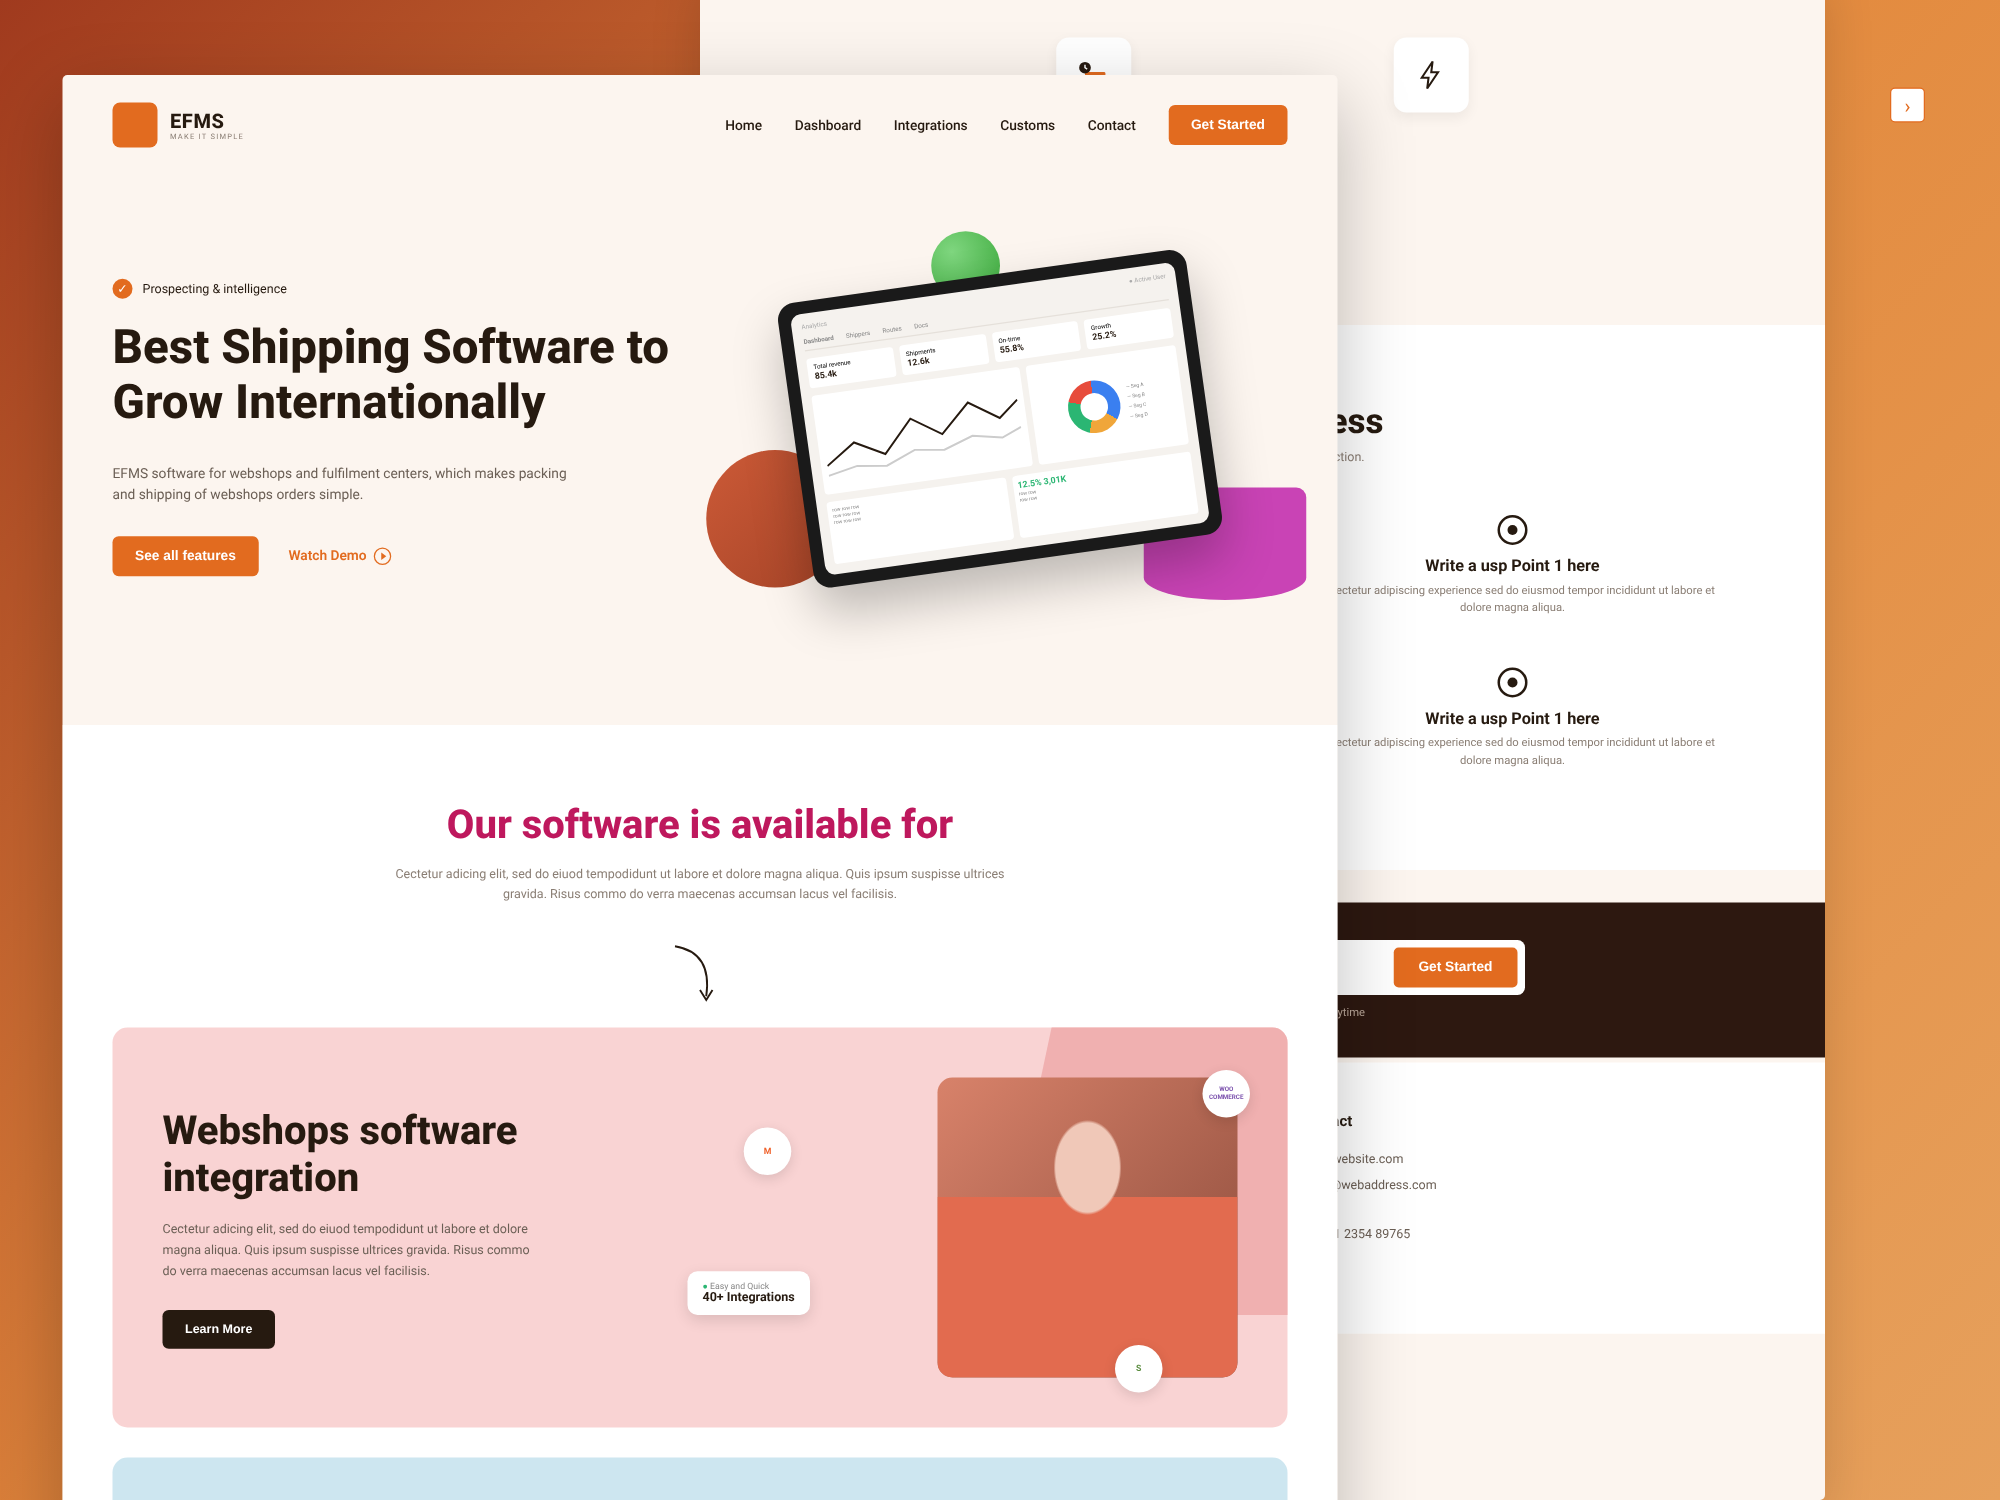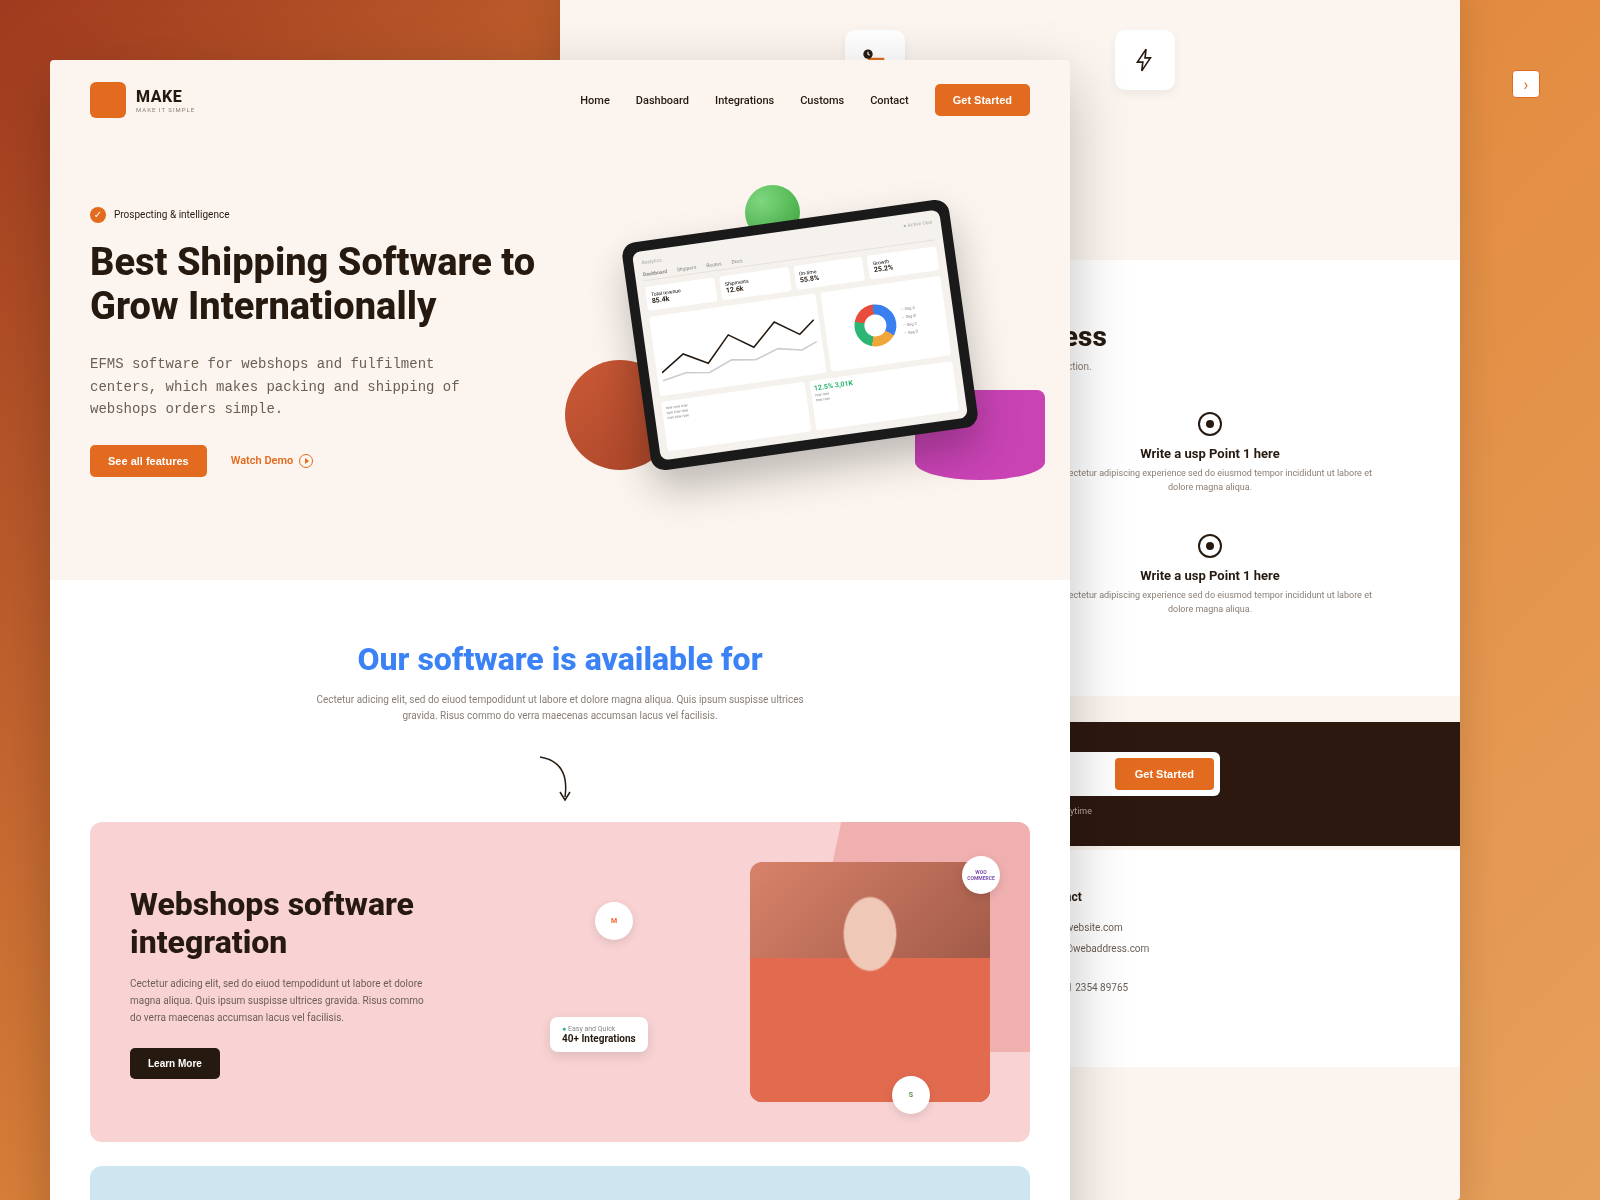--- a/index.html
+++ b/index.html
@@ -46,21 +46,21 @@
 .logo-sub{font-size:6px;color:#8a7e74;letter-spacing:1px;}
 .nav-links{display:flex;align-items:center;gap:26px;}
 .nav-links a{font-size:11px;color:#261a10;text-decoration:none;font-weight:500;}
 .btn-primary{background:#e26b1f;color:#fff;border:none;padding:10px 18px;border-radius:5px;font-size:11px;font-weight:600;}
 
 .hero{display:flex;padding:40px 40px 80px;gap:30px;align-items:center;}
 .hero-left{flex:1;}
 .badge{display:inline-flex;align-items:center;gap:8px;font-size:10px;color:#261a10;margin-bottom:18px;}
 .badge-icon{width:16px;height:16px;background:#e26b1f;border-radius:50%;display:flex;align-items:center;justify-content:center;color:#fff;font-size:10px;}
 .hero h1{font-size:38px;font-weight:800;color:#261a10;line-height:1.15;margin-bottom:25px;}
-.hero p{font-size:14px;color:#6b5f55;line-height:1.6;max-width:380px;margin-bottom:24px;font-family:Liberation Mono, monospace;}
+.hero p{font-size:11px;color:#6b5f55;line-height:1.6;max-width:380px;margin-bottom:24px;}
 .hero-ctas{display:flex;align-items:center;gap:24px;}
 .link-demo{font-size:11px;color:#e26b1f;font-weight:600;text-decoration:none;display:inline-flex;align-items:center;gap:6px;}
 .play-icon{width:14px;height:14px;border:1.5px solid #e26b1f;border-radius:50%;display:inline-flex;align-items:center;justify-content:center;}
 .play-icon::after{content:"";border-left:4px solid #e26b1f;border-top:3px solid transparent;border-bottom:3px solid transparent;margin-left:1px;}
 
 .hero-visual{flex:1;position:relative;height:320px;}
 .sphere{position:absolute;width:55px;height:55px;background:radial-gradient(circle at 30% 30%, #7fd67f, #3aa83a);border-radius:50%;top:5px;left:170px;}
 .cylinder-r{position:absolute;width:110px;height:110px;background:linear-gradient(135deg,#cc5a37,#a44327);border-radius:50%;bottom:30px;left:-10px;}
 .cylinder-p{position:absolute;width:130px;height:90px;background:#c943b5;border-radius:8px 8px 50% 50% / 8px 8px 18px 18px;bottom:20px;right:-15px;}
 .tablet{position:absolute;top:40px;left:60px;width:330px;height:230px;background:#1a1a1a;border-radius:14px;padding:10px;transform:rotate(-8deg);box-shadow:0 20px 40px rgba(0,0,0,0.25);}
@@ -74,21 +74,21 @@
 .tab-chart{flex:1.3;background:#fff;border-radius:3px;padding:5px;position:relative;}
 .tab-donut{flex:1;background:#fff;border-radius:3px;display:flex;align-items:center;justify-content:center;gap:6px;}
 .donut{width:42px;height:42px;border-radius:50%;background:conic-gradient(#3a7ff0 0 35%, #f0a63a 35% 55%, #2bb673 55% 80%, #e74c3c 80% 100%);position:relative;}
 .donut::after{content:"";position:absolute;inset:10px;background:#fff;border-radius:50%;}
 .tab-row2{display:flex;gap:5px;height:50px;}
 .tab-box{flex:1;background:#fff;border-radius:3px;padding:4px;font-size:4px;color:#888;}
 .chart-line{position:absolute;inset:10px 5px 5px;}
 
 
 .avail{background:#fff;padding:60px 40px 60px;}
-.avail h2{font-size:32px;font-weight:800;color:#3b82f6;text-align:center;margin-bottom:14px;}
+.avail h2{font-size:32px;font-weight:800;color:#be185d;text-align:center;margin-bottom:14px;}
 .avail .sub{font-size:10px;color:#8a7e74;text-align:center;max-width:520px;margin:0 auto 28px;line-height:1.6;}
 .arrow-deco{width:60px;height:60px;margin:0 auto 10px;}
 
 .card-pink{background:#f9d3d3;border-radius:12px;padding:40px;display:flex;gap:40px;align-items:center;margin-bottom:24px;position:relative;overflow:hidden;}
 .card-pink::after{content:"";position:absolute;right:-30px;top:-30px;width:240px;height:260px;background:#f0b0b0;transform:skewX(-12deg);}
 .card-pink .content{flex:1;z-index:2;}
 .card-pink h3{font-size:32px;font-weight:800;color:#261a10;margin-bottom:14px;line-height:1.2;}
 .card-pink p{font-size:10px;color:#6b5f55;line-height:1.7;max-width:300px;margin-bottom:22px;}
 .btn-dark{background:#261a10;color:#fff;border:none;padding:10px 18px;border-radius:5px;font-size:10px;font-weight:600;}
 .card-pink .visual{flex:1;z-index:2;position:relative;}
@@ -187,21 +187,21 @@
         <div>Call: +1 2354 89765</div>
       </div>
     </div>
   </div>
 
   <div class="page-front">
     <div class="nav">
       <div class="logo">
         <div class="logo-mark"></div>
         <div>
-          <div class="logo-text">MAKE</div>
+          <div class="logo-text">EFMS</div>
           <div class="logo-sub">MAKE IT SIMPLE</div>
         </div>
       </div>
       <div class="nav-links">
         <a>Home</a>
         <a>Dashboard</a>
         <a>Integrations</a>
         <a>Customs</a>
         <a>Contact</a>
         <button class="btn-primary">Get Started</button>

